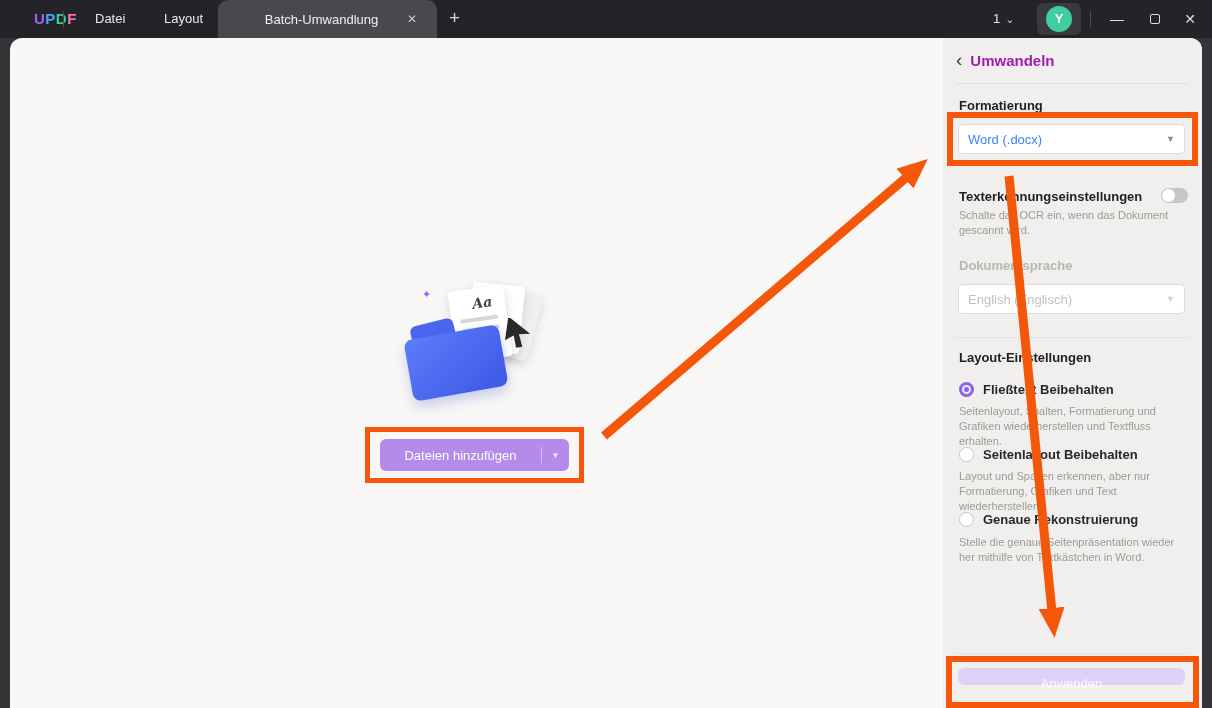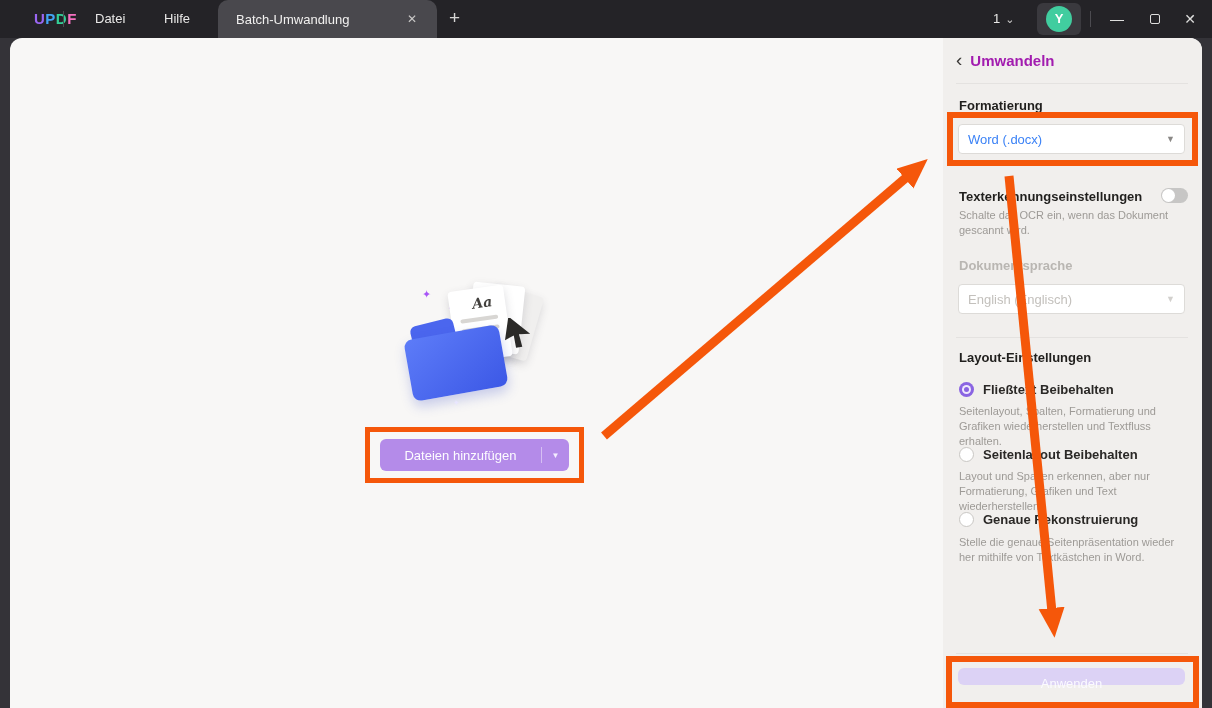--- a/index.html
+++ b/index.html
@@ -9,21 +9,21 @@
   
   .titlebar { position:absolute; left:0; top:0; width:1212px; height:38px; background:#242327; }
   .logo { position:absolute; left:34px; top:0; height:38px; line-height:38px; font-size:15px; font-weight:bold; letter-spacing:.5px; }
   .logo span:nth-child(1){ color:#9a66f2; }
   .logo span:nth-child(2){ color:#42a4f5; }
   .logo span:nth-child(3){ color:#33cf97; }
   .logo span:nth-child(4){ color:#f56fc0; }
   .tb-div { position:absolute; top:11px; width:1px; height:16px; background:#4c4b50; }
   .menu-item { position:absolute; top:0; height:54px; line-height:38px; color:#e9e8e7; font-size:13px; cursor:default; }
   .tab { position:absolute; left:218px; top:0; width:219px; height:38px; background:#49484d; border-radius:10px 10px 0 0; display:flex; align-items:center; }
-  .tab-label { flex:1; text-align:left; color:#f1f0ef; font-size:13px; padding-left:18px; }
+  .tab-label { flex:1; text-align:center; color:#f1f0ef; font-size:13px; padding-left:18px; }
   .tab-close { width:30px; color:#c9c8c7; font-size:12px; text-align:left; cursor:pointer; }
   .new-tab { position:absolute; left:449px; top:0; height:38px; line-height:36px; color:#d6d5d4; font-size:19px; font-weight:300; cursor:pointer; }
   .doc-count { position:absolute; left:993px; top:0; height:38px; line-height:38px; color:#e9e8e7; font-size:13px; cursor:pointer; }
   .doc-count .chev { font-size:11px; color:#cfcecd; margin-left:5px; }
   .avatar-wrap { position:absolute; left:1037px; top:3px; width:44px; height:32px; background:#3a393e; border-radius:6px; display:flex; align-items:center; justify-content:center; cursor:pointer; }
   .avatar { width:26px; height:26px; border-radius:50%; background:#41cd9f; color:#fff; font-size:13px; font-weight:bold; text-align:center; line-height:26px; }
   .win-btn { position:absolute; top:0; width:34px; height:38px; line-height:38px; text-align:center; color:#dededd; font-size:14px; cursor:pointer; }
   .max-box { position:absolute; top:14px; left:12px; width:10px; height:10px; border:1.3px solid #dededd; border-radius:2px; }
 
   
@@ -81,21 +81,21 @@
 </style>
 </head>
 <body>
 
 <div class="titlebar">
   <div class="logo">
     <span>U</span><span>P</span><span>D</span><span>F</span>
   </div>
   <div class="tb-div" style="left:63px;"></div>
   <div class="menu-item" style="left:95px;">Datei</div>
-  <div class="menu-item" style="left:164px;">Hilfe</div>
+  <div class="menu-item" style="left:164px;">Layout</div>
 
   <div class="tab">
     <div class="tab-label">Batch-Umwandlung</div>
     <div class="tab-close">✕</div>
   </div>
   <div class="new-tab">+</div>
 
   <div class="doc-count">
     <span>1</span><span class="chev">⌄</span>
   </div>

